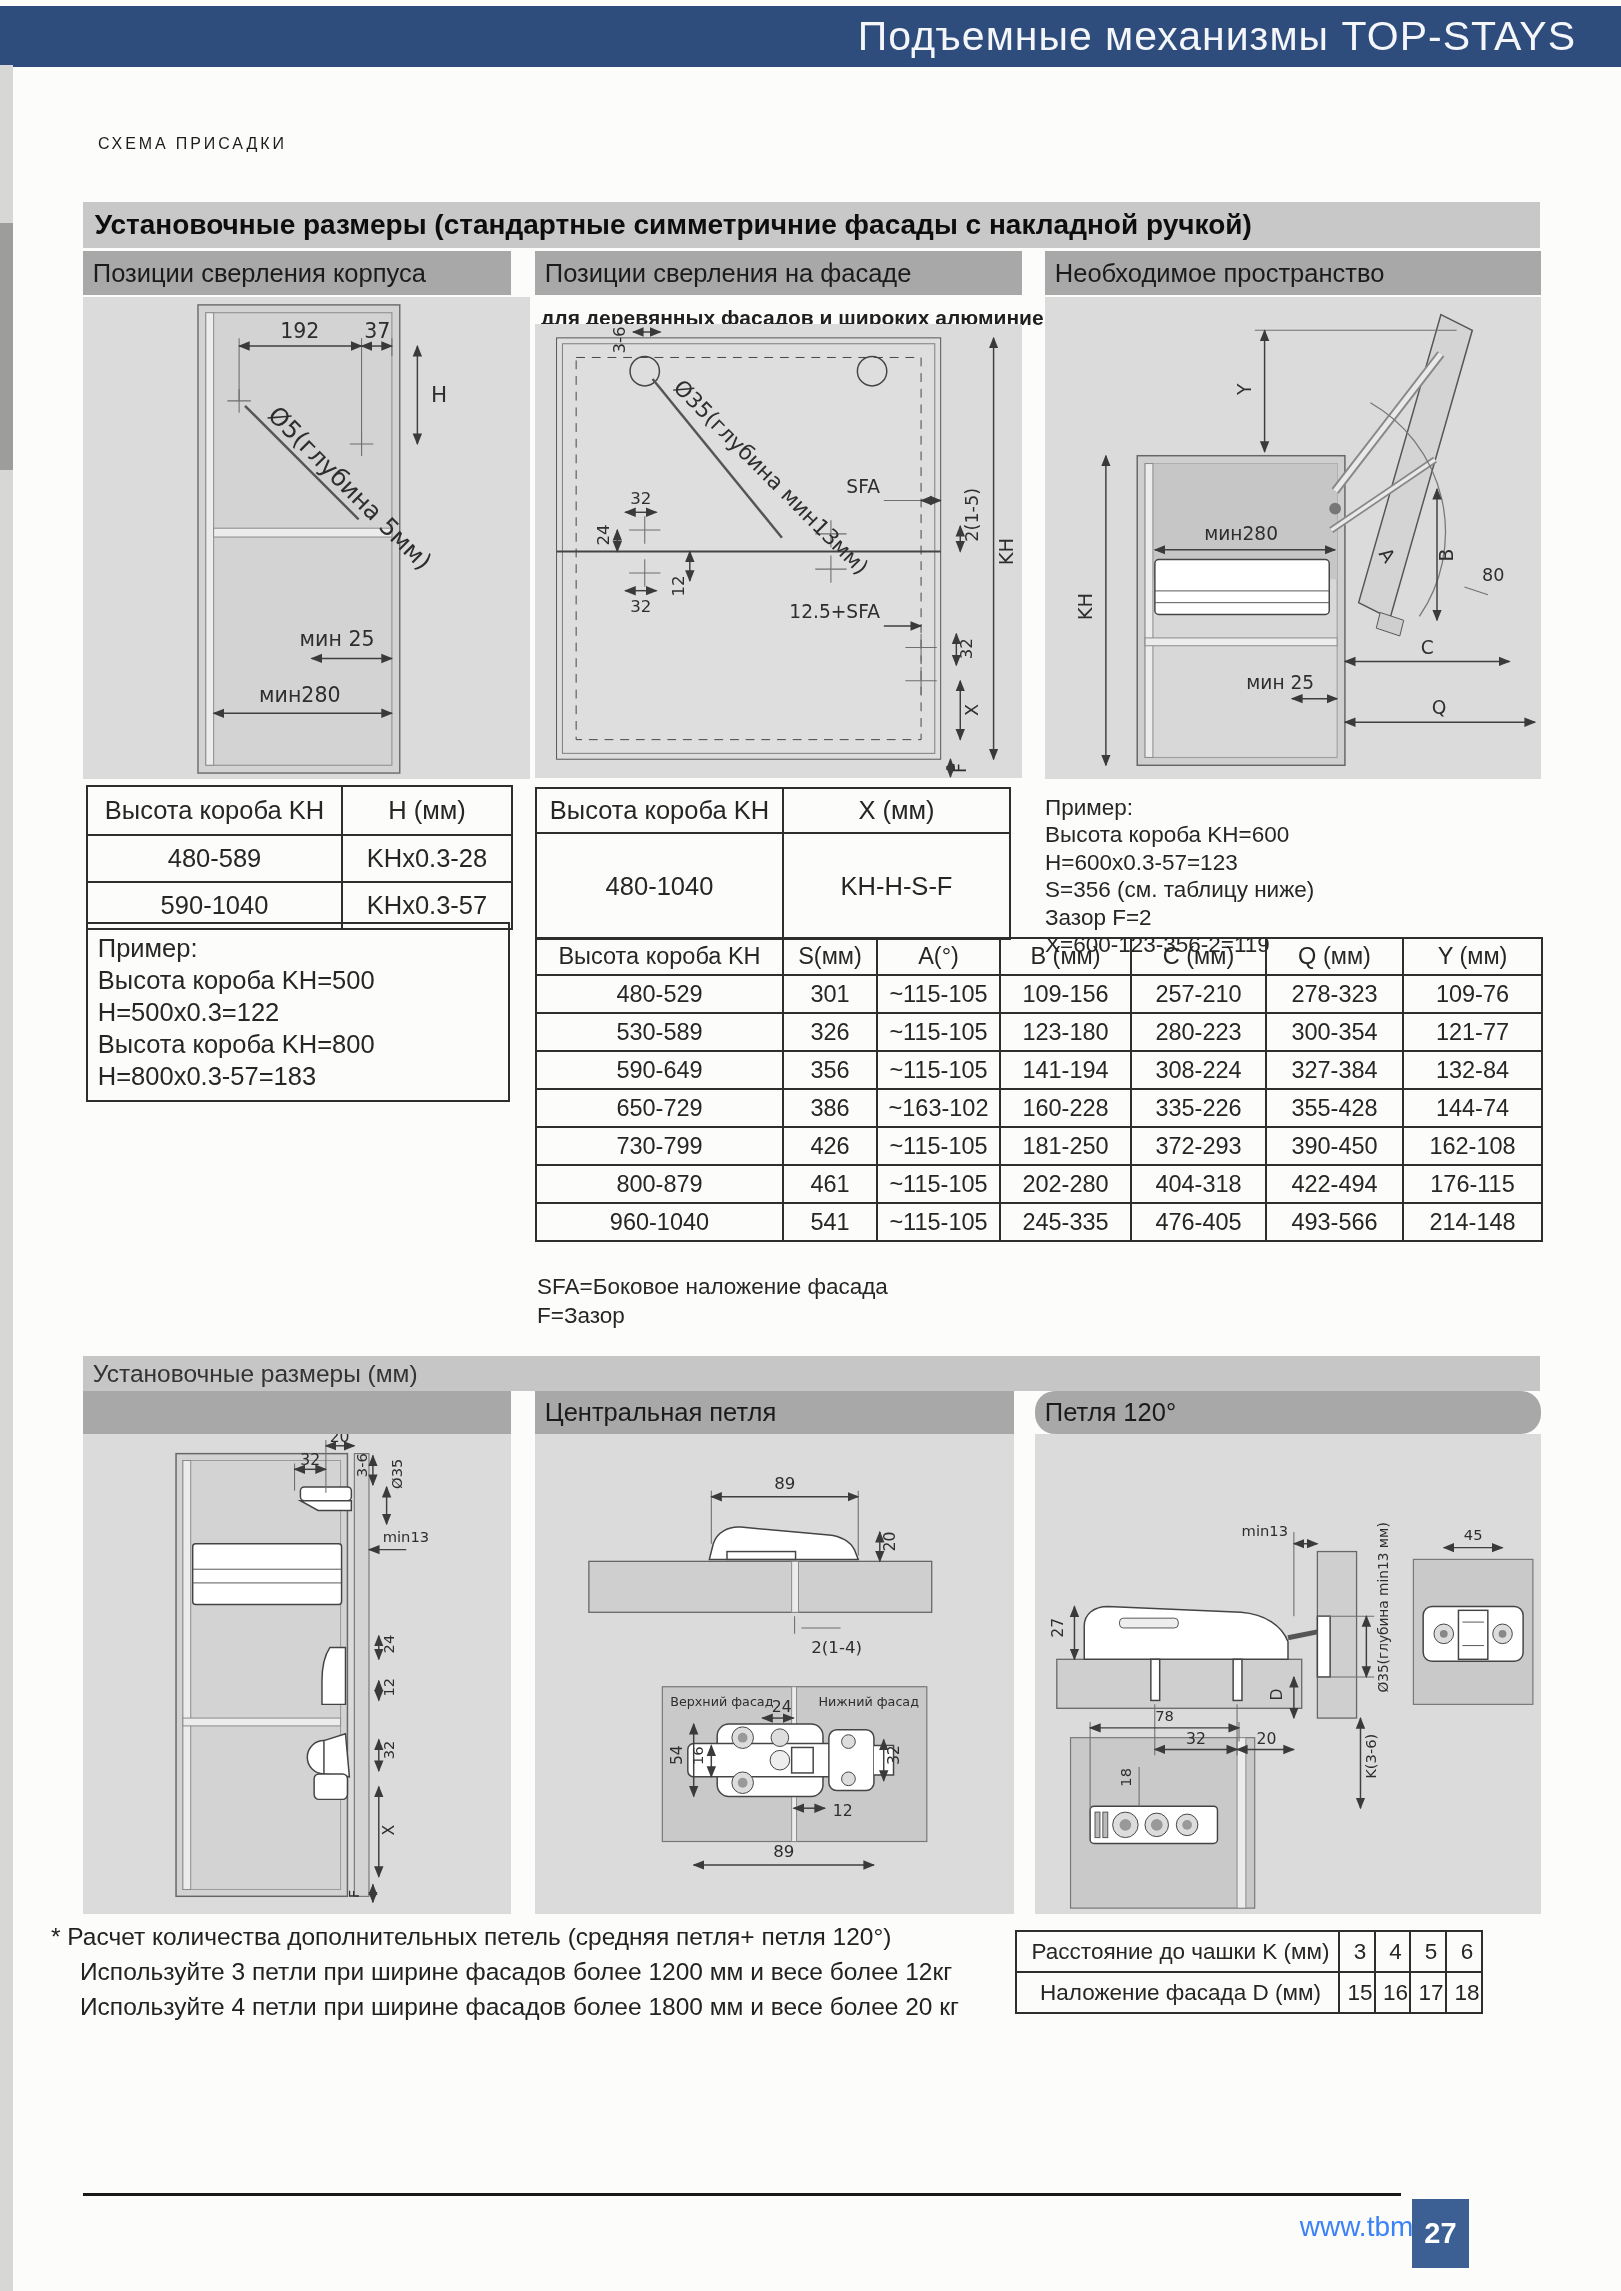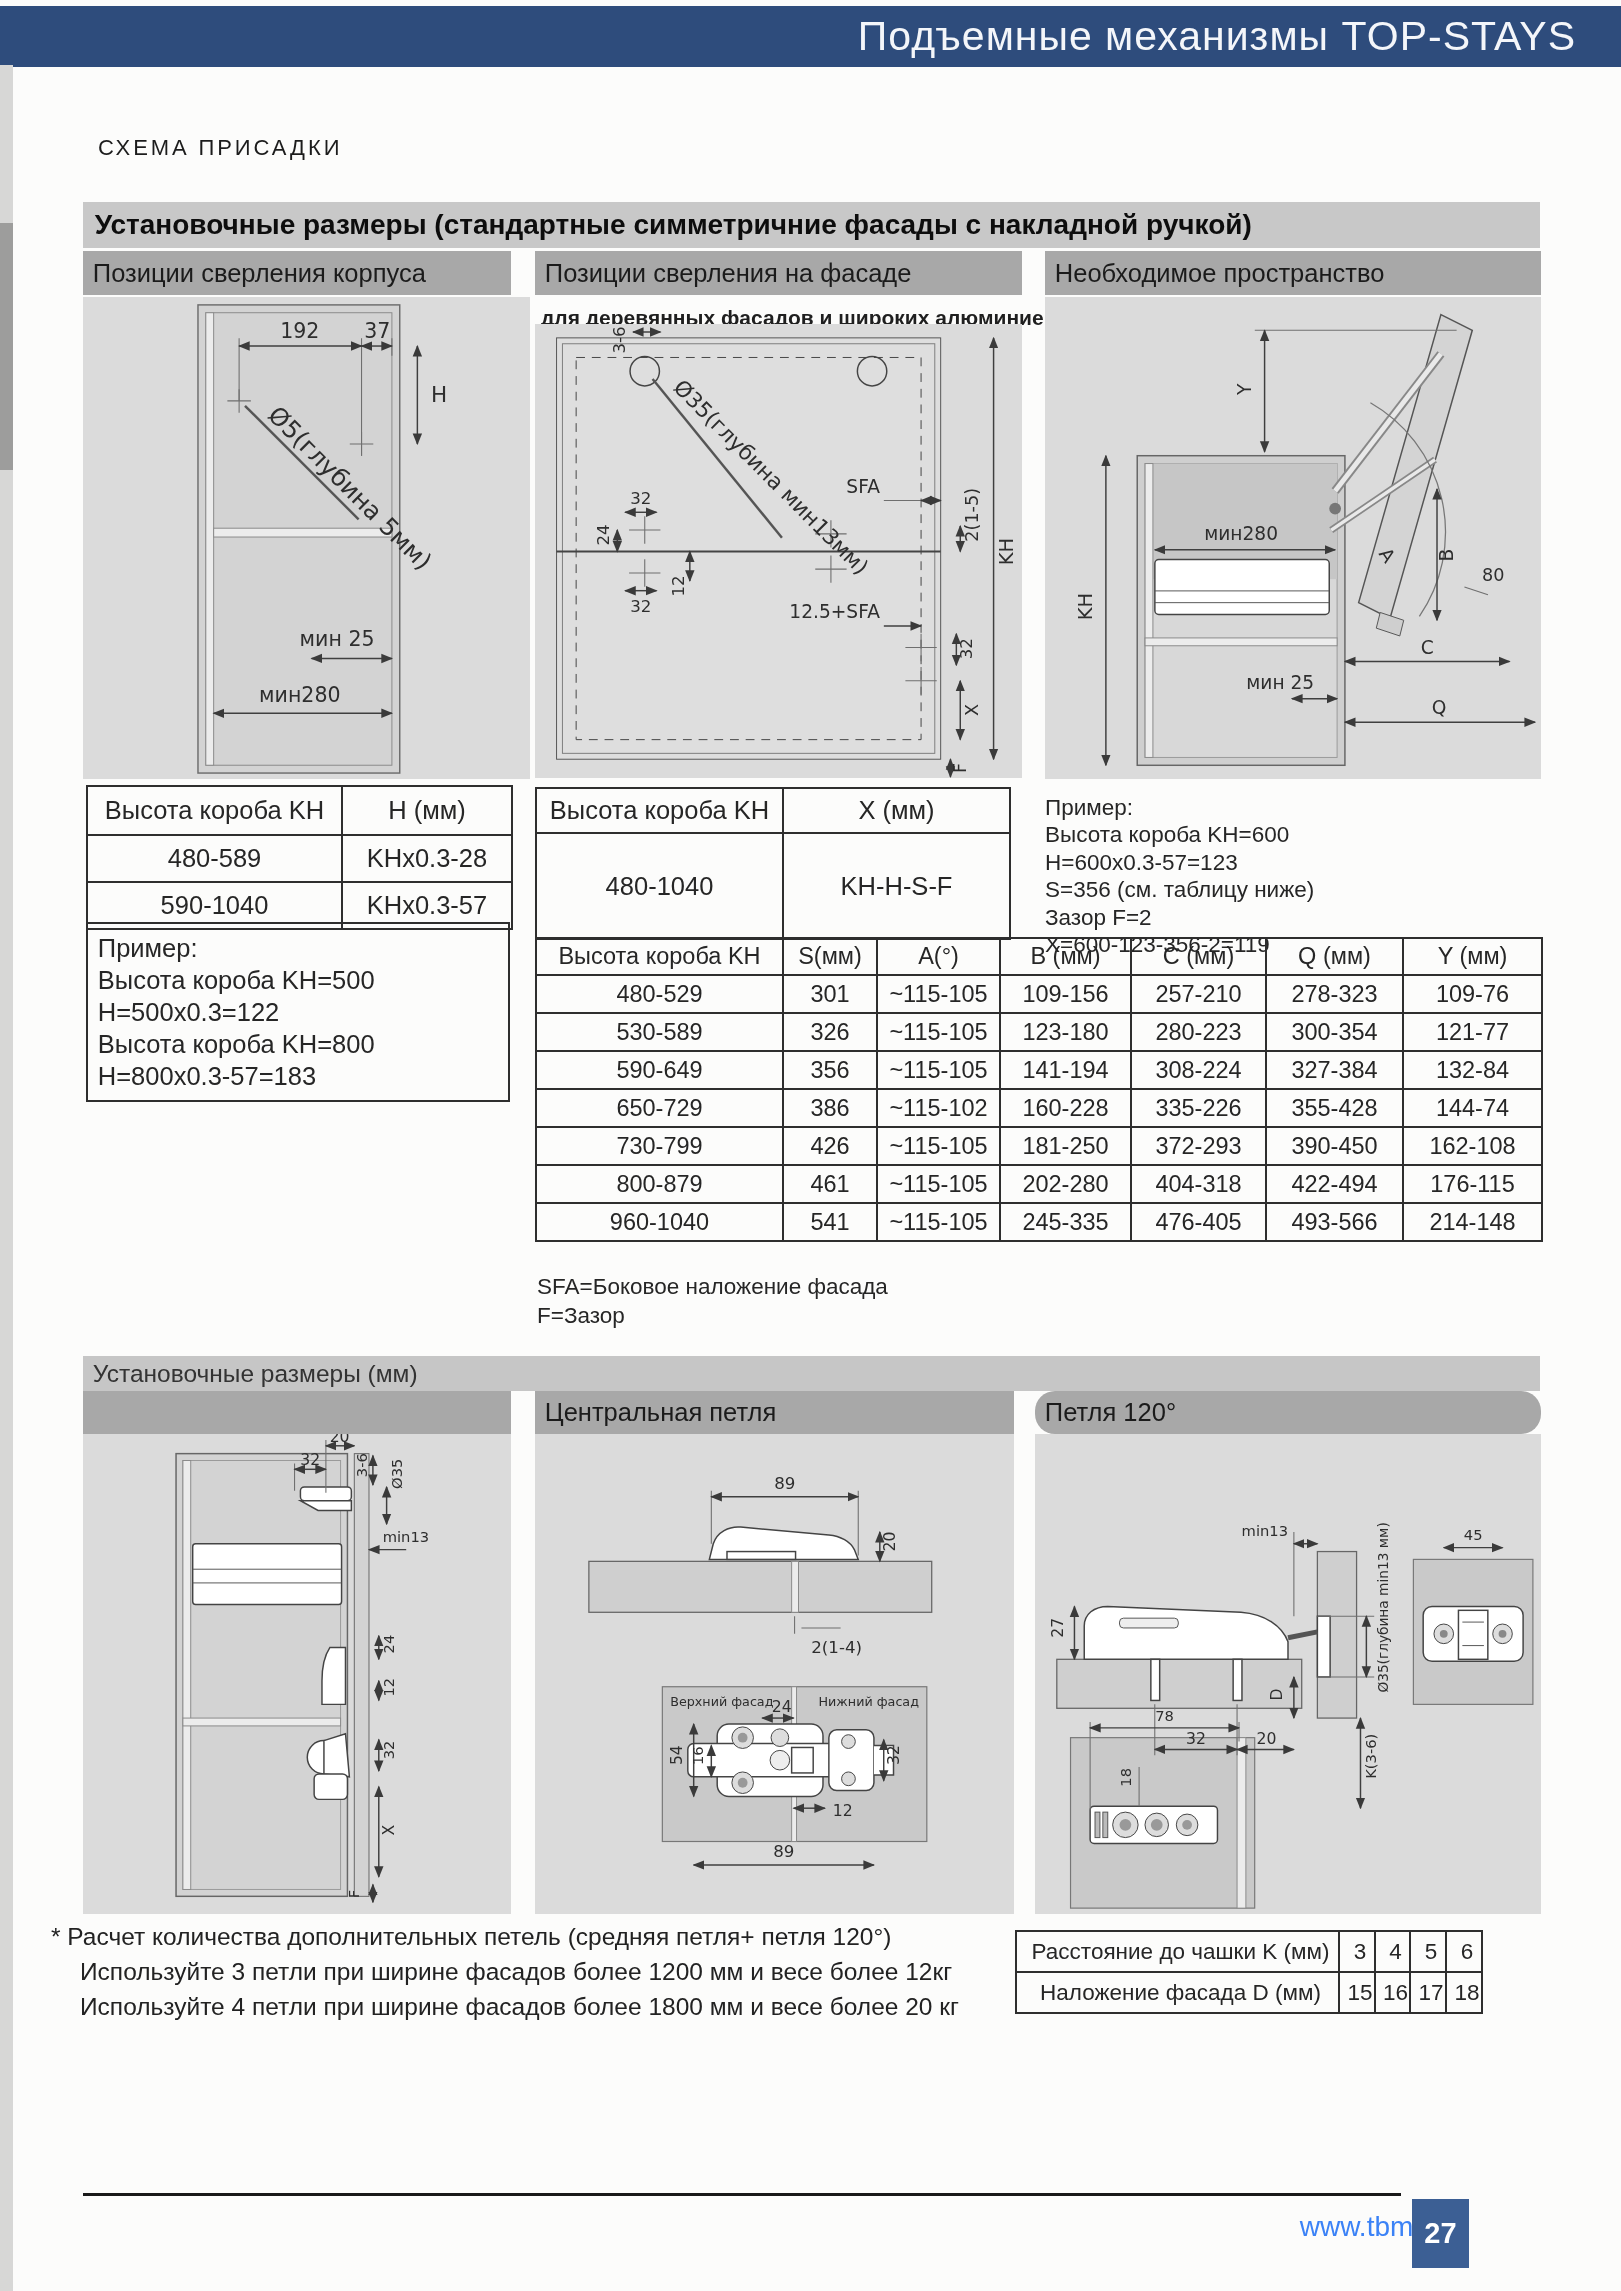--- a/index.html
+++ b/index.html
@@ -9,21 +9,21 @@
 
   
   .header-bar{left:0;top:5.9px;width:1621px;height:61px;background:#2e4c7c;}
   .header-bar span{display:block;text-align:right;padding-right:45px;line-height:61px;
       font-size:41px;color:#f4f6fa;letter-spacing:1px;font-weight:400;}
 
   
   .edge1{left:0;top:65px;width:12.7px;height:2227px;background:#d7d7d6;}
   .edge2{left:0;top:223px;width:12.7px;height:247px;background:#9d9d9c;}
 
-  .scheme-label{left:98px;top:135px;font-size:22px;letter-spacing:2.9px;color:#1c1c1c;font-weight:500;}
+  .scheme-label{left:98px;top:135px;font-size:16px;letter-spacing:2.9px;color:#1c1c1c;font-weight:500;}
 
   
   .s1-title{left:83px;top:202px;width:1457px;height:46px;background:#c8c8c8;
             font-size:28px;font-weight:bold;color:#0d0d0d;line-height:46px;padding-left:11.8px;box-sizing:border-box;}
   .band{height:44px;background:#a8a8a8;font-size:25.5px;color:#1b1b1b;line-height:44px;
         padding-left:9.8px;box-sizing:border-box;top:251px;}
   .band.b1{left:83px;width:428px;}
   .band.b2{left:535px;width:487px;}
   .band.b3{left:1045px;width:496px;}
   .p2-subtitle{left:541px;top:300px;font-size:21px;font-weight:bold;color:#1f1f1f;margin-top:6px;}
@@ -341,21 +341,21 @@
           <td>356</td>
           <td>~115-105</td>
           <td>141-194</td>
           <td>308-224</td>
           <td>327-384</td>
           <td>132-84</td>
         </tr>
         <tr>
           <td>650-729</td>
           <td>386</td>
-          <td>~115-102</td>
+          <td>~163-102</td>
           <td>160-228</td>
           <td>335-226</td>
           <td>355-428</td>
           <td>144-74</td>
         </tr>
         <tr>
           <td>730-799</td>
           <td>426</td>
           <td>~115-105</td>
           <td>181-250</td>

